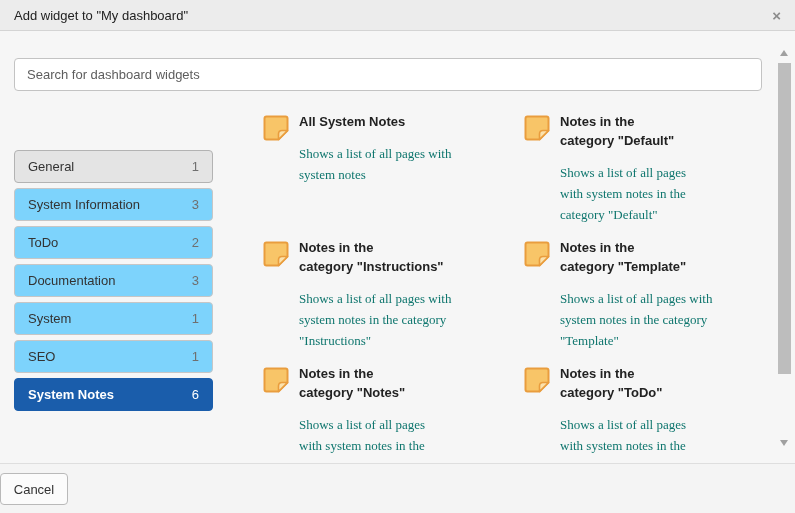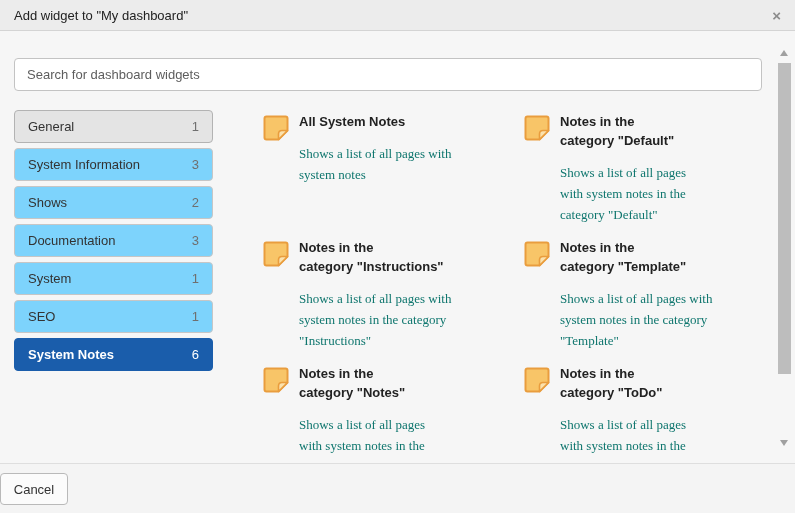--- a/index.html
+++ b/index.html
@@ -24,21 +24,21 @@
   .modal-body{flex:1 1 auto;position:relative;overflow:hidden;padding:27px 14px 0 14px;}
 
   .search-input{display:block;width:calc(100% - 19px);height:33px;background:#fff;
     border:1px solid #c3c3c3;border-radius:4px;padding:0 12px;font-size:13px;
     font-family:inherit;color:#737373;outline:none;}
   .search-input::placeholder{color:#5d5d5d;}
 
   .content{display:flex;margin-top:19px;align-items:flex-start;}
 
   
-  .sidebar{flex:0 0 199px;}
+  .sidebar{flex:0 0 199px;margin-top:40px;}
   .cat-item{height:33px;margin-bottom:5px;display:flex;align-items:center;justify-content:space-between;
     padding:0 13px;background:#7dd3fc;border:1px solid #c6c6c6;border-radius:4px;cursor:pointer;}
   .cat-item .cat-count{color:#6f6f6f;}
   .cat-item.highlight{background:#e4e4e4;border-color:#b3b3b3;}
   .cat-item.selected{background:var(--accent);border-color:var(--accent);color:#fff;font-weight:bold;}
   .cat-item.selected .cat-count{color:#fff;font-weight:normal;}
 
   
   .widgets{margin-left:49px;padding-top:2px;display:grid;
     grid-template-columns:248px 248px;column-gap:17px;row-gap:30px;align-items:start;gap:13px;}
@@ -79,21 +79,21 @@
       <div class="sidebar" id="sidebar">
           <div class="cat-item highlight">
     <span class="cat-label">General</span>
     <span class="cat-count">1</span>
   </div>
           <div class="cat-item">
     <span class="cat-label">System Information</span>
     <span class="cat-count">3</span>
   </div>
           <div class="cat-item">
-    <span class="cat-label">Shows</span>
+    <span class="cat-label">ToDo</span>
     <span class="cat-count">2</span>
   </div>
           <div class="cat-item">
     <span class="cat-label">Documentation</span>
     <span class="cat-count">3</span>
   </div>
           <div class="cat-item">
     <span class="cat-label">System</span>
     <span class="cat-count">1</span>
   </div>

